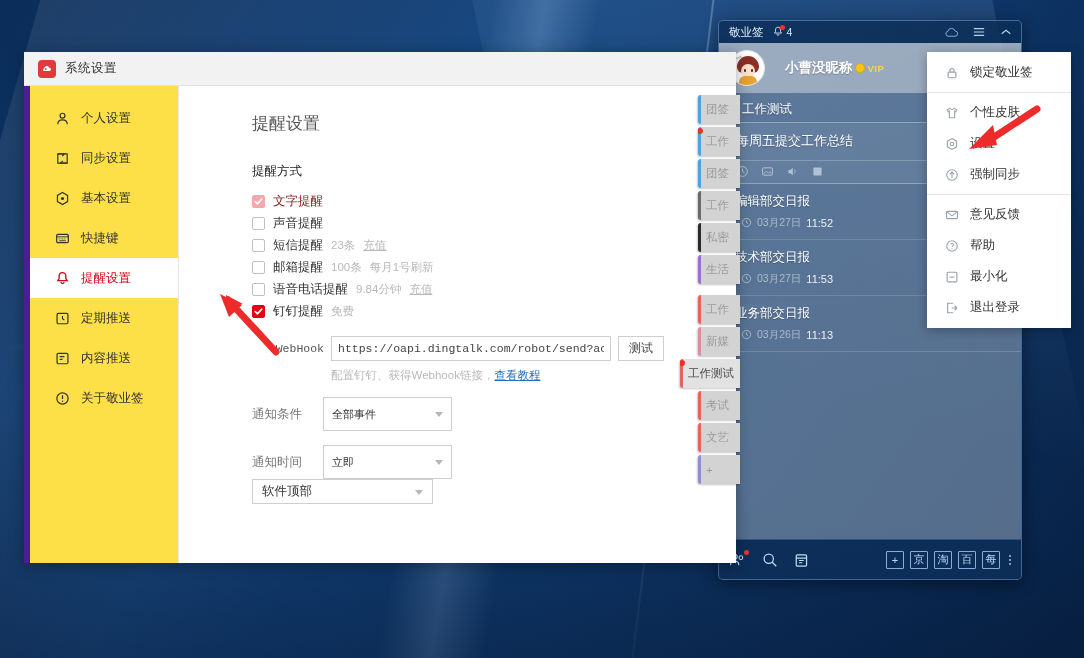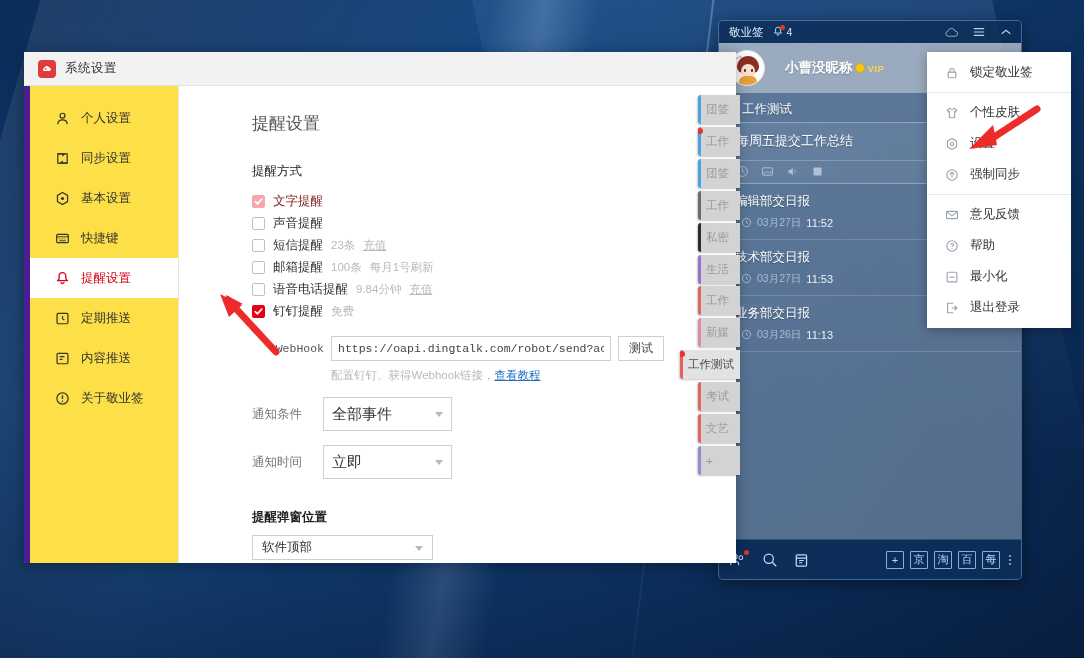--- a/index.html
+++ b/index.html
@@ -168,21 +168,21 @@
   }
   .wh-hint a { color: #1f6fc4; text-decoration: underline; }
 
   .sel-row { display: flex; align-items: center; margin-top: 14px; gap: 9px; }
   .sel-label { font-size: 12.5px; color: #777; width: 62px; text-align: left; }
   .sel-box {
     width: 129px; height: 25px;
     border: 1px solid #cfcfcf; background: #fff;
     display: flex; align-items: center;
     padding: 16px 8px;
-    font-size: 15px; color: #333;
+    font-size: 11px; color: #333;
     position: relative; cursor: pointer;
   }
   .sel-box .caret {
     position: absolute; right: 8px; top: 50%;
     width: 0; height: 0; margin-top: -2px;
     border-left: 4px solid transparent;
     border-right: 4px solid transparent;
     border-top: 5px solid #b8b8b8;
   }
   .sec-head2 { font-size: 12.5px; font-weight: bold; color: #222; margin-top: 30px; margin-bottom: 9px; }
@@ -386,21 +386,21 @@
       <span class="lbl">团签</span>
     </div>
     <div class="vtab" style="margin-bottom: 3px;">
       <span class="bar" style="background:#6a6a6a"></span>
       <span class="lbl">工作</span>
     </div>
     <div class="vtab" style="margin-bottom: 3px;">
       <span class="bar" style="background:#2b2b2b"></span>
       <span class="lbl">私密</span>
     </div>
-    <div class="vtab" style="margin-bottom: 2px;">
+    <div class="vtab" style="margin-bottom: 11px;">
       <span class="bar" style="background:#9b6fd0"></span>
       <span class="lbl">生活</span>
     </div>
     <div class="vtab" style="margin-bottom: 3px;">
       <span class="bar" style="background:#e0655e"></span>
       <span class="lbl">工作</span>
     </div>
     <div class="vtab" style="margin-bottom: 3px;">
       <span class="bar" style="background:#e08ca0"></span>
       <span class="lbl">新媒</span>
@@ -751,21 +751,20 @@
       </div>
 
       <div class="sel-row">
         <span class="sel-label">通知时间</span>
         <div class="sel-box">
           <span>立即</span>
           <span class="caret"></span>
         </div>
       </div>
 
-      <div class="sec-head2">提醒弹窗位置</div>
       <div class="sel-wide">
         <span>软件顶部</span>
         <span class="caret"></span>
       </div>
 
     </div>
   </div>
 </div>
 
 <div id="ctx-menu">

